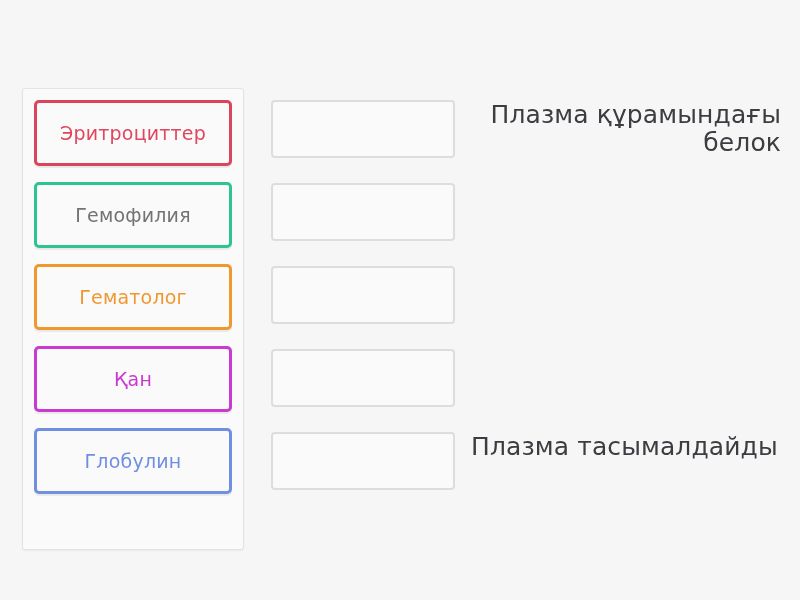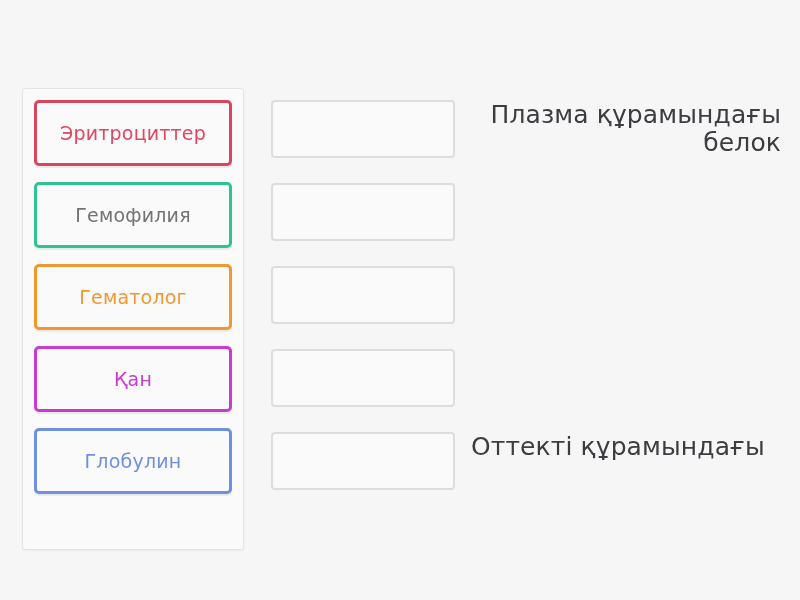--- a/index.html
+++ b/index.html
@@ -145,16 +145,16 @@
   <div class="match-row">
     <div class="dropzone"></div>
   </div>
 
   <div class="match-row">
     <div class="dropzone"></div>
   </div>
 
   <div class="match-row">
     <div class="dropzone"></div>
-    <div class="match-text">Оттекті құрамындағы</div>
+    <div class="match-text">Плазма тасымалдайды</div>
   </div>
 
 </div>
 
 </body></html>

